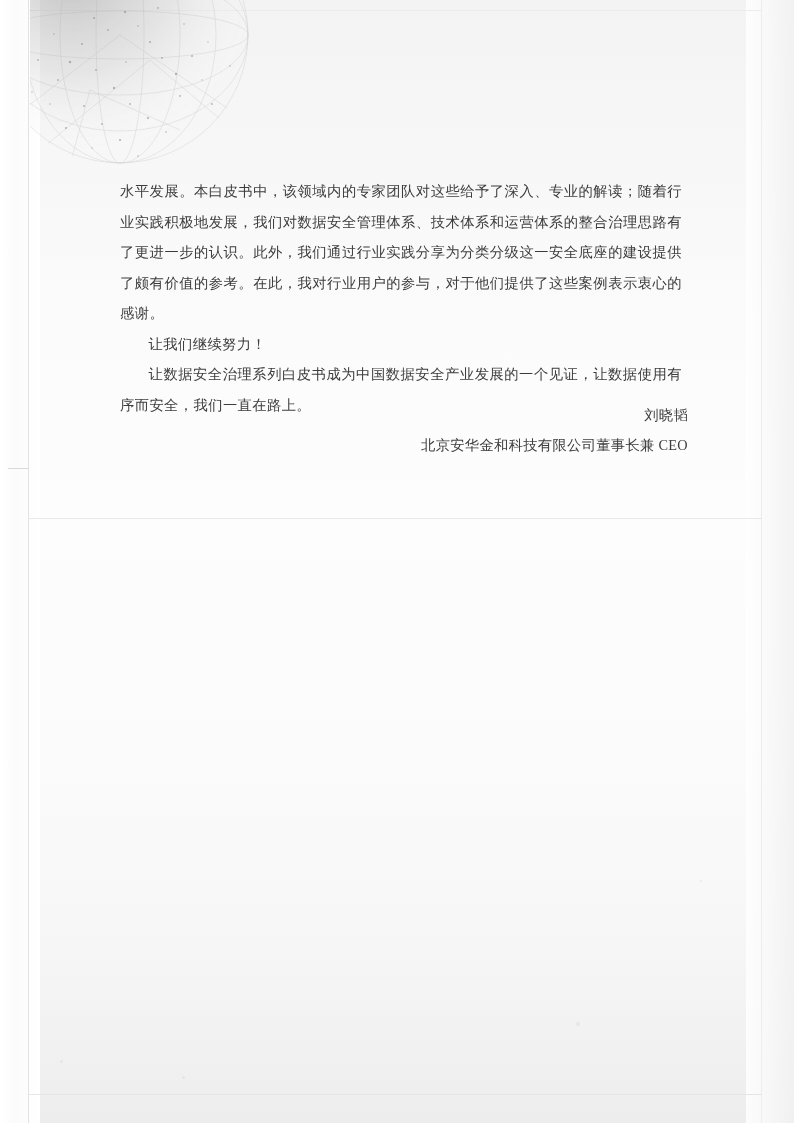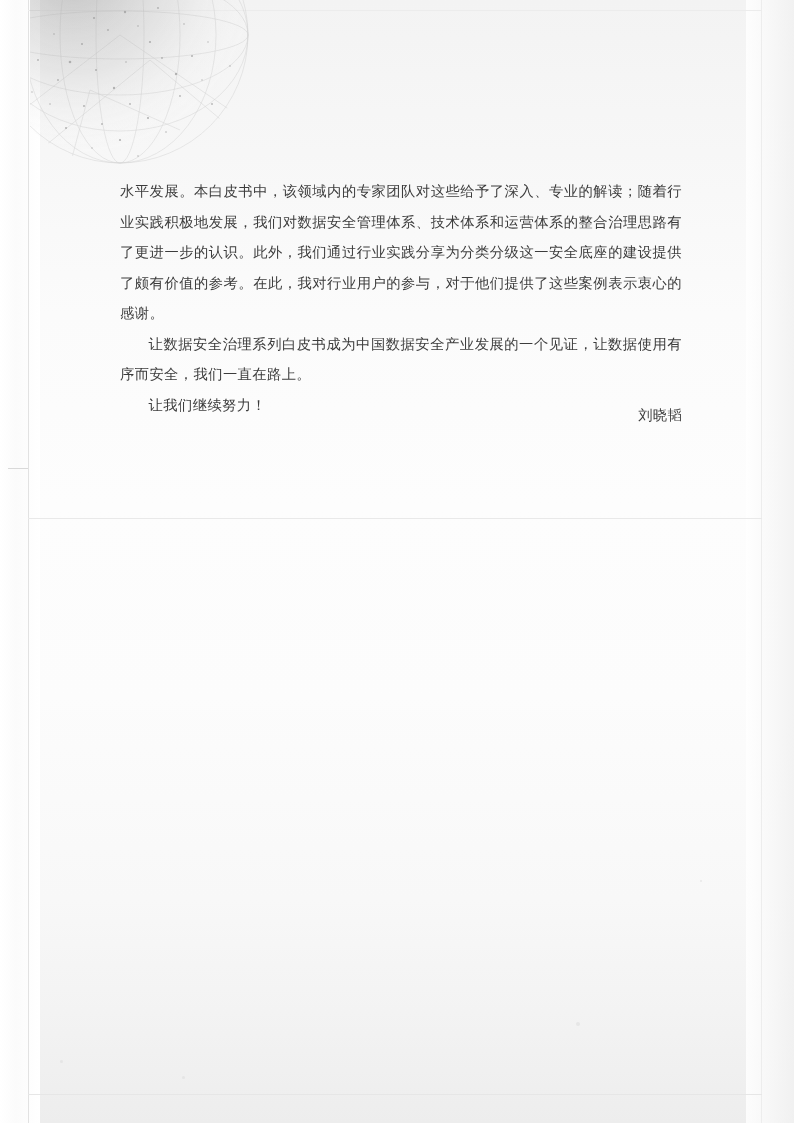--- a/index.html
+++ b/index.html
@@ -125,21 +125,21 @@
   }
   .para {
     margin: 0 0 0px 0;
     text-indent: 0;
   }
   .para.indent {
     text-indent: 2em;
   }
   .sig-block {
     position: absolute;
-    left: 124px;
+    left: 130px;
     top: 400px;
     width: 562px;
     color: #3d3d3d;
     font-size: 14.3px;
     line-height: 30px;
     text-align: right;
     letter-spacing: .3px;
   }
   .sig-line {
     margin: 0;
@@ -241,20 +241,21 @@
     </svg>
   </div>
 
   <div class="speckle" style="left:182px; top:1076px; width:3px; height:3px;"></div>
   <div class="speckle" style="left:576px; top:1022px; width:4px; height:4px;"></div>
   <div class="speckle" style="left:60px; top:1060px; width:3px; height:3px;"></div>
   <div class="speckle" style="left:700px; top:880px; width:2px; height:2px;"></div>
 
   <div class="content">
     <p class="para">水平发展。本白皮书中，该领域内的专家团队对这些给予了深入、专业的解读；随着行业实践积极地发展，我们对数据安全管理体系、技术体系和运营体系的整合治理思路有了更进一步的认识。此外，我们通过行业实践分享为分类分级这一安全底座的建设提供了颇有价值的参考。在此，我对行业用户的参与，对于他们提供了这些案例表示衷心的感谢。</p>
+    <p class="para indent">让我们继续努力！</p>
     <p class="para indent">让数据安全治理系列白皮书成为中国数据安全产业发展的一个见证，让数据使用有序而安全，我们一直在路上。</p>
-    <p class="para indent">让我们继续努力！</p>
   </div>
 
   <div class="sig-block">
     <p class="sig-line">刘晓韬</p>
+    <p class="sig-line">北京安华金和科技有限公司董事长兼 CEO</p>
   </div>
 </div>
 
 </body></html>

